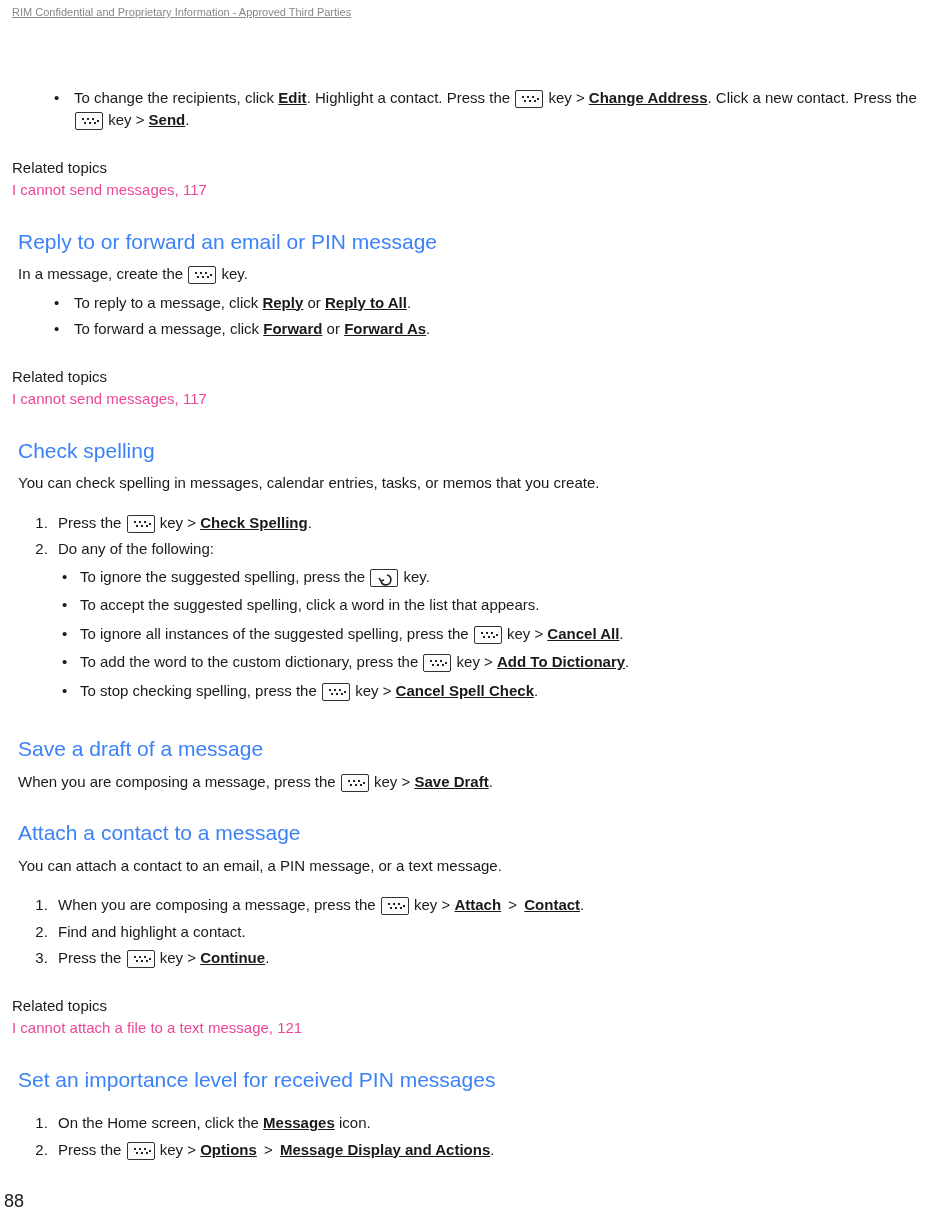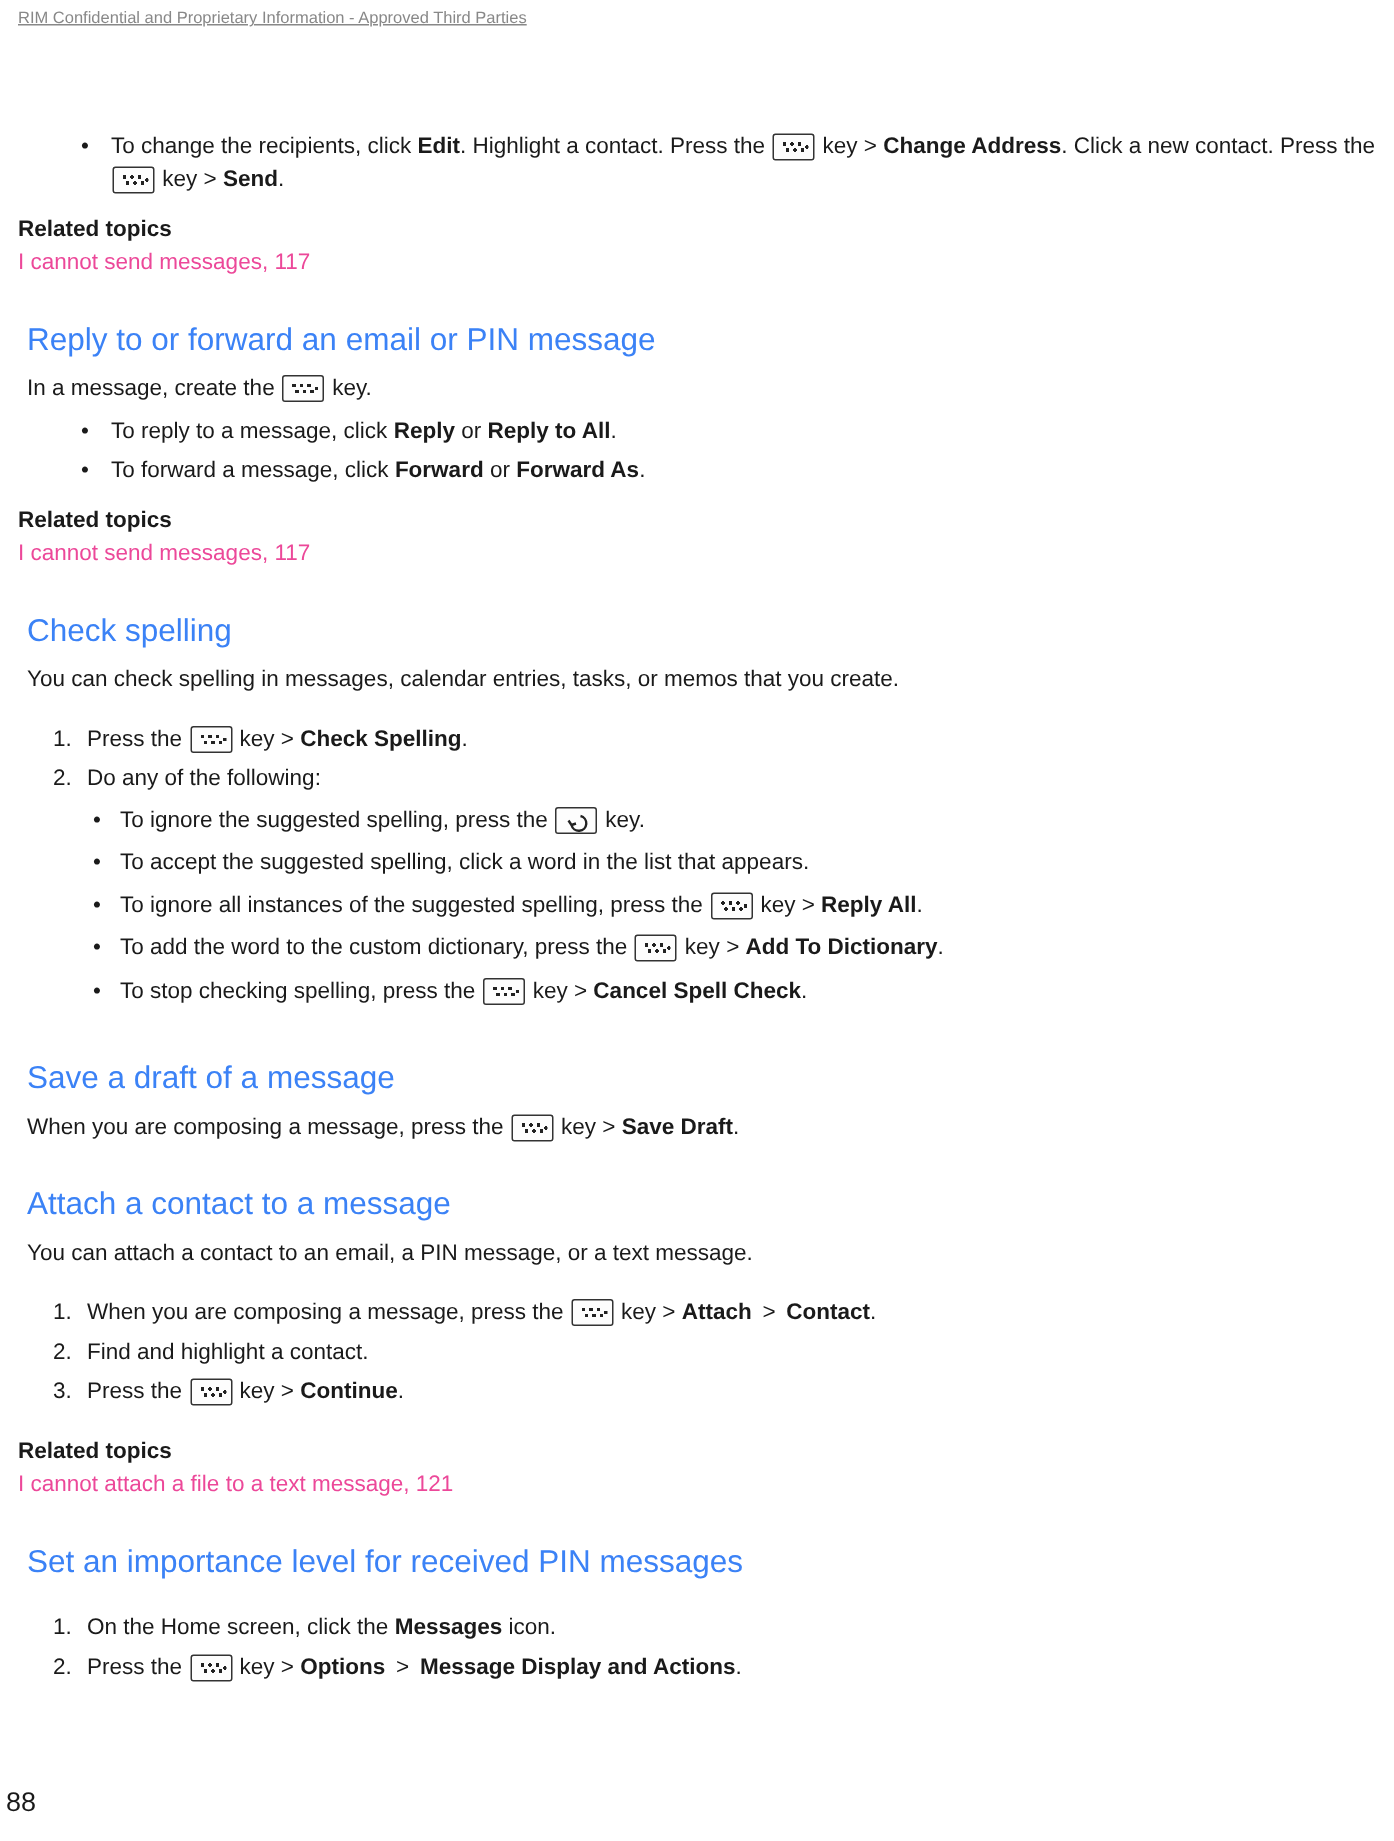--- a/index.html
+++ b/index.html
@@ -31,22 +31,22 @@
     font-family: "Trebuchet MS", "Segoe UI", Arial, sans-serif;
     font-weight: 400;
     font-size: 21px;
     color: #3b82f6;
     margin: 24px 0 6px 6px;
   }
   .body-text {
     margin: 2px 0 2px 6px;
   }
   .related-heading {
-    font-weight: 700;
-    margin-top: 8px;
+    font-weight: 400;
+    margin-top: 23px;
   }
   .link {
     color: #ec4899;
     cursor: pointer;
   }
   ul.bullets {
     list-style: none;
     padding-left: 62px;
     margin: 4px 0;
   }
@@ -105,21 +105,21 @@
       radial-gradient(circle at 9px 6px, #222 1.3px, transparent 1.3px),
       radial-gradient(circle at 14px 6px, #222 1.3px, transparent 1.3px),
       radial-gradient(circle at 17px 4px, #222 1.3px, transparent 1.3px);
   }
   .key-icon.back svg {
     position: absolute;
     left: 4px; top: 2px;
     width: 20px; height: 14px;
   }
   .gt { margin: 0 3px; }
-  b { font-weight: 700; }
+  b { font-weight: 700; text-decoration: underline; }
   .page-num {
     position: absolute;
     bottom: 12px;
     left: 4px;
     font-size: 18px;
   }
 </style>
 </head>
 <body>
 
@@ -163,21 +163,21 @@
         <span>Do any of the following:</span>
         <ul class="sub-bullets">
           <li>
             <span>To ignore the suggested spelling, press the </span><span class="key-icon back"><svg viewBox="0 0 20 14">
                   <path d="M12 3 A5 5 0 1 1 6 9" fill="none" stroke="#222" stroke-width="1.6"></path>
                   <path d="M6 9 l-2 -3 M6 9 l3 -1" fill="none" stroke="#222" stroke-width="1.6"></path>
                 </svg></span><span> key.</span>
           </li>
           <li>To accept the suggested spelling, click a word in the list that appears.</li>
           <li>
-            <span>To ignore all instances of the suggested spelling, press the </span><span class="key-icon bb"></span><span> key &gt; </span><b>Reply All</b><span>.</span>
+            <span>To ignore all instances of the suggested spelling, press the </span><span class="key-icon bb"></span><span> key &gt; </span><b>Cancel All</b><span>.</span>
           </li>
           <li>
             <span>To add the word to the custom dictionary, press the </span><span class="key-icon bb"></span><span> key &gt; </span><b>Add To Dictionary</b><span>.</span>
           </li>
           <li>
             <span>To stop checking spelling, press the </span><span class="key-icon bb"></span><span> key &gt; </span><b>Cancel Spell Check</b><span>.</span>
           </li>
         </ul>
       </li>
     </ol>

